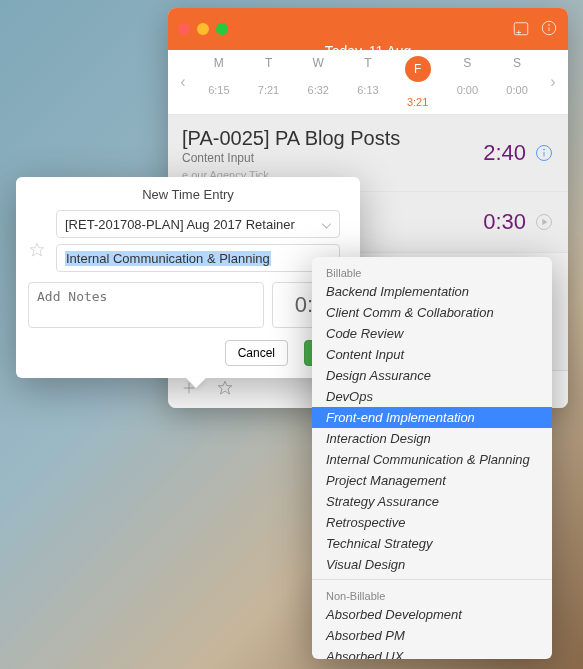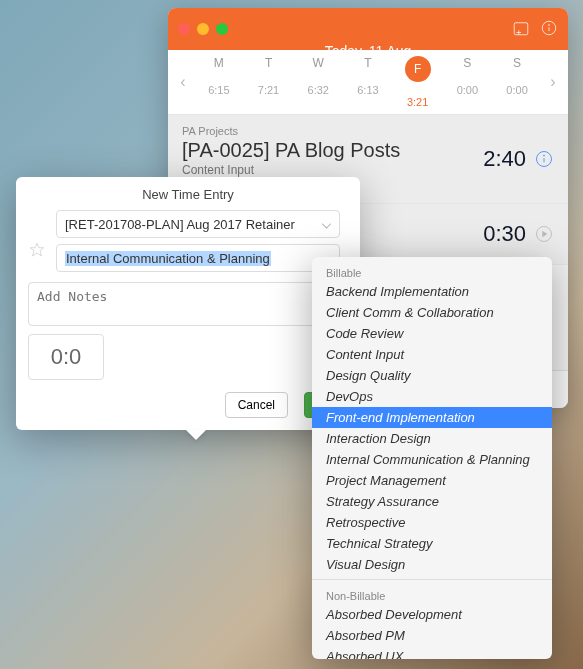--- a/index.html
+++ b/index.html
@@ -45,21 +45,21 @@
   .entries { }
   .entry {
     padding:10px 14px; border-bottom:1px solid #e5e5e5; background:#ececec;
     display:flex; align-items:center;
   }
   .entry-body { flex:1; }
   .entry-proj { font-size:11px; color:#888; }
   .entry-task { font-size:20px; color:#333; margin-top:2px; }
   .entry-sub { font-size:12px; color:#777; margin-top:1px; }
   .entry-note { font-size:11px; color:#aaa; margin-top:4px; }
-  .entry-time { font-size:22px; font-weight:300; color:#0f172a; margin-right:8px; }
+  .entry-time { font-size:22px; font-weight:300; color:#701a75; margin-right:8px; }
   .entry-icon { width:20px; height:20px; }
   .toolbar {
     position:absolute; bottom:0; left:0; right:0; height:38px;
     background:#fafafa; border-top:1px solid #e0e0e0;
     display:flex; align-items:center; padding:0 12px; gap:18px;
   }
   .toolbar svg { width:18px; height:18px; stroke:#999; fill:none; }
 
   
   .modal {
@@ -86,21 +86,21 @@
   }
   .select-field.small-chevron::after {
     content:""; position:absolute; right:8px; top:50%;
     width:8px;height:8px; transform:translateY(-70%) rotate(45deg);
     border-right:1px solid #999;border-bottom:1px solid #999;
     scale: 0.7;
   }
   .select-field .sel-hl {
     background:#b4d7ff; padding:0 1px;
   }
-  .row2 { display:flex; gap:8px; padding:4px 12px 0 12px;flex-direction:column; }
+  .row2 { display:flex; gap:8px; padding:4px 12px 0 12px; }
   .notes {
     flex:1; height:46px; border:1px solid #ddd; border-radius:4px;
     font-size:13px; padding:6px 8px; resize:none; color:#aaa;
   }
   .time-in {
     width:76px; height:46px; border:1px solid #ddd; border-radius:4px;
     font-size:22px; font-weight:300; text-align:center; color:#666;
   }
   .modal-buttons {
     display:flex; justify-content:flex-end; gap:16px; padding:12px;
@@ -184,21 +184,20 @@
           <div class="day-letter">S</div>
   <div class="day-time">0:00</div>
         </div>
       </div>
     <div class="nav-arrow">›</div>
   </div>
 
   <div class="entries" id="entries">
       <div class="entry">
     <div class="entry-body">
-      <div class="entry-proj">PA Projects</div>
       <div class="entry-task">[PA-0025] PA Blog Posts</div>
       <div class="entry-sub">Content Input</div>
       <div class="entry-note">e our Agency Tick</div>
     </div>
     <div class="entry-time">2:40</div>
     <span class="entry-icon"><svg viewBox="0 0 24 24" stroke="#3a87ff" fill="none">
             <circle cx="12" cy="12" r="9"></circle>
             <line x1="12" y1="11" x2="12" y2="16"></line>
             <circle cx="12" cy="8" r="0.5" fill="#3a87ff"></circle>
           </svg></span>
@@ -258,21 +257,21 @@
   </div>
   <div class="modal-tail"></div>
 </div>
 
 <div class="dropdown" id="dropdown">
     <div class="dd-group">Billable</div>
     <div class="dd-item">Backend Implementation</div>
     <div class="dd-item">Client Comm &amp; Collaboration</div>
     <div class="dd-item">Code Review</div>
     <div class="dd-item">Content Input</div>
-    <div class="dd-item">Design Quality</div>
+    <div class="dd-item">Design Assurance</div>
     <div class="dd-item">DevOps</div>
     <div class="dd-item highlight">Front-end Implementation</div>
     <div class="dd-item">Interaction Design</div>
     <div class="dd-item">Internal Communication &amp; Planning</div>
     <div class="dd-item">Project Management</div>
     <div class="dd-item">Strategy Assurance</div>
     <div class="dd-item">Retrospective</div>
     <div class="dd-item">Technical Strategy</div>
     <div class="dd-item">Visual Design</div>
     <div class="dd-sep"></div>

